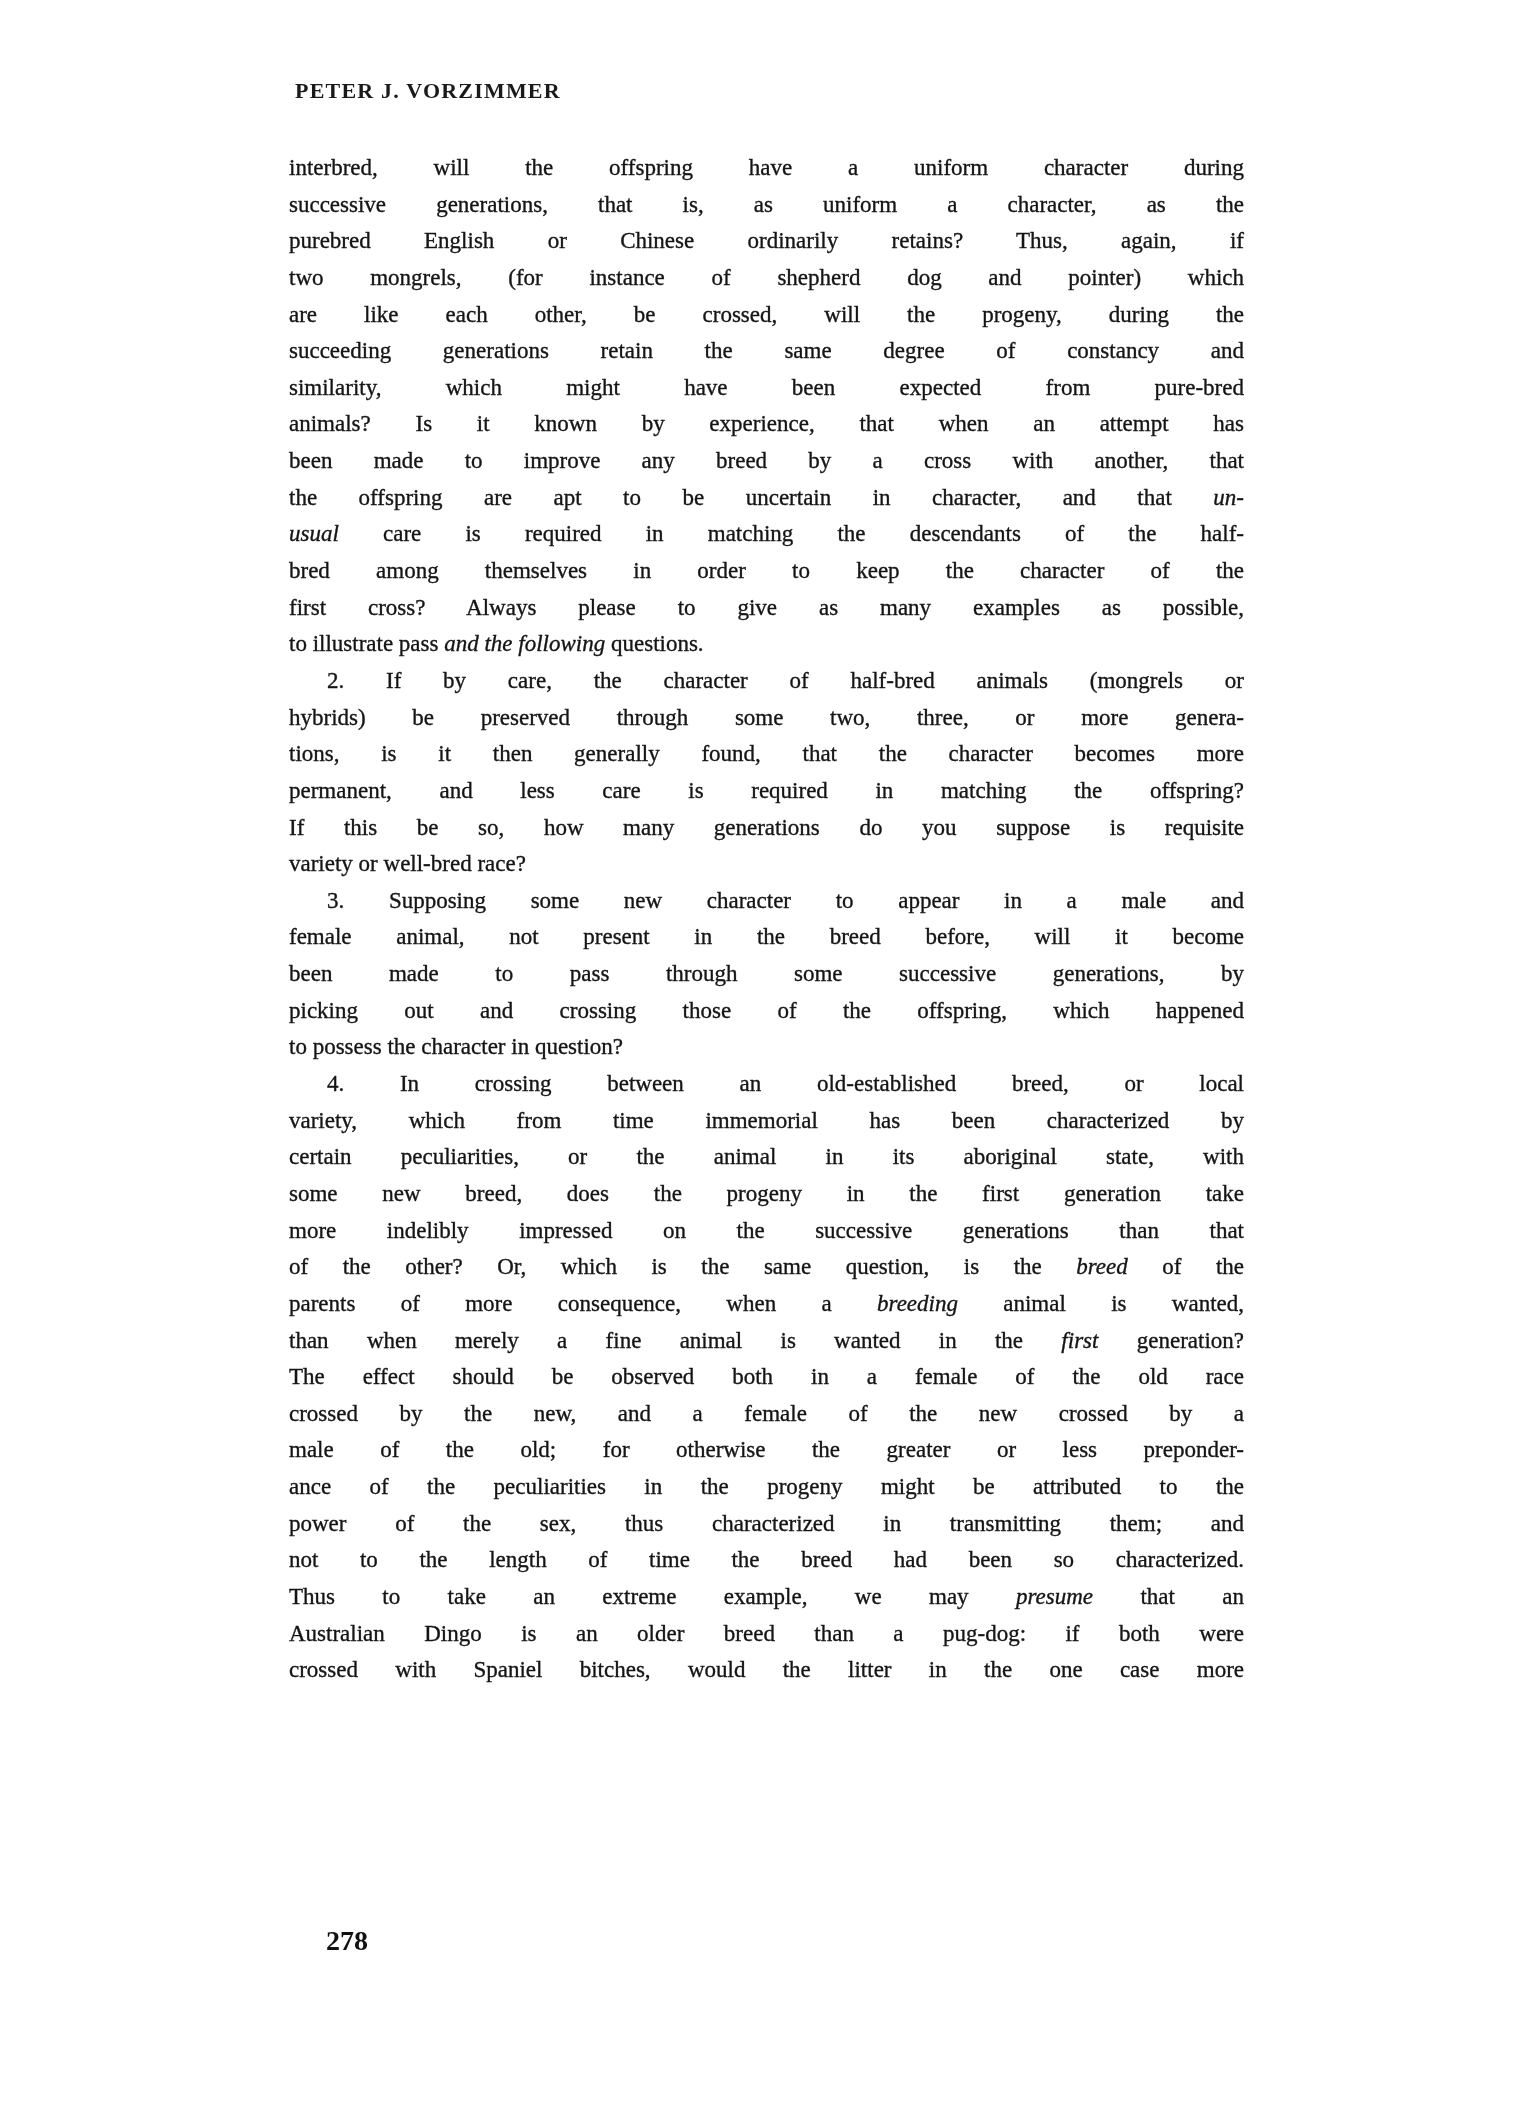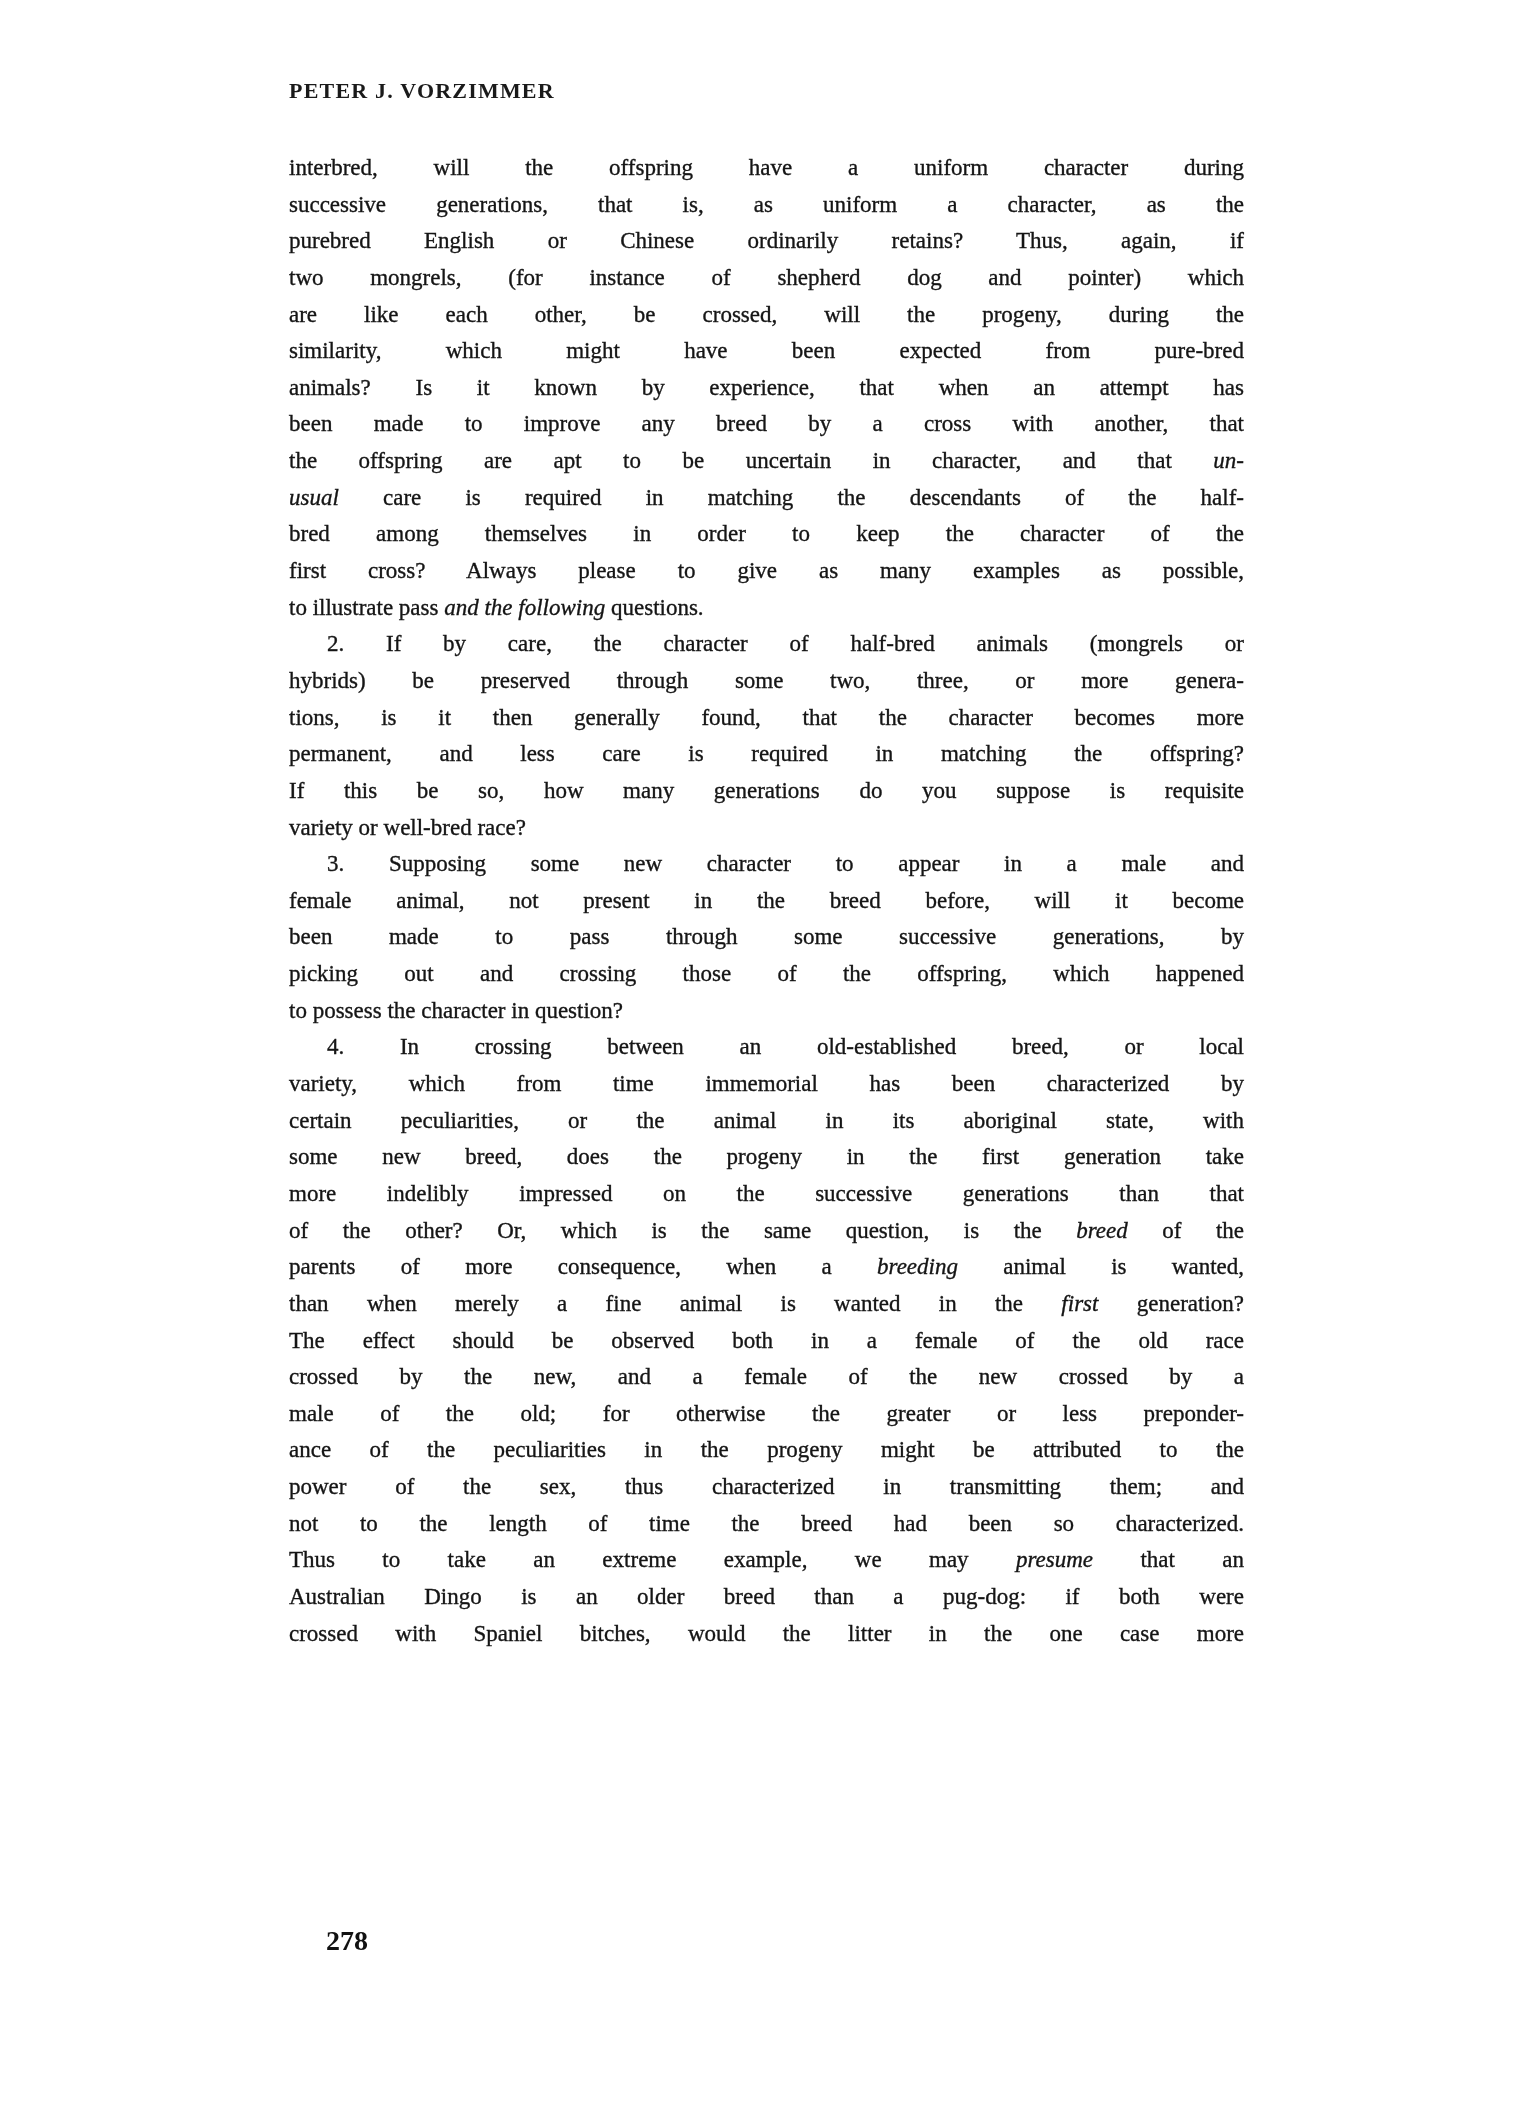--- a/index.html
+++ b/index.html
@@ -1,18 +1,18 @@
 <!DOCTYPE html>
 <html><head>
 <meta charset="utf-8">
 <style>
   html, body { margin: 0; padding: 0; background: #ffffff; }
   body { width: 1532px; height: 2105px; position: relative; overflow: hidden;
          font-family: "Liberation Serif", "DejaVu Serif", serif; color: #151515; }
-  .running-head { position: absolute; left: 289px; top: 78px;
+  .running-head { position: absolute; left: 295px; top: 78px;
          font-size: 22px; letter-spacing: 1.2px; font-weight: bold; color: #1a1a1a; }
   .body-col { position: absolute; left: 289px; top: 150px; width: 955px; }
   .line { display: block; height: 36.65px; line-height: 36.65px; font-size: 23px;
           white-space: nowrap; text-align: justify; text-align-last: justify;
           -webkit-text-stroke: 0.35px #151515; }
   .line.last { text-align-last: left; }
   .line.indent { padding-left: 38px; }
   .line em { font-style: italic; }
   .folio { position: absolute; left: 326px; top: 1925px; font-size: 28px; font-weight: bold; color: #111; }
 </style>
@@ -21,20 +21,21 @@
 
 <div class="running-head">PETER J. VORZIMMER</div>
 
 <div class="body-col" id="body-col">
     <div>
       <span class="line"><span>interbred, will the offspring have a uniform character during</span></span>
       <span class="line"><span>successive generations, that is, as uniform a character, as the</span></span>
       <span class="line"><span>purebred English or Chinese ordinarily retains? Thus, again, if</span></span>
       <span class="line"><span>two mongrels, (for instance of shepherd dog and pointer) which</span></span>
       <span class="line"><span>are like each other, be crossed, will the progeny, during the</span></span>
+      <span class="line"><span>succeeding generations retain the same degree of constancy and</span></span>
       <span class="line"><span>similarity, which might have been expected from pure-bred</span></span>
       <span class="line"><span>animals? Is it known by experience, that when an attempt has</span></span>
       <span class="line"><span>been made to improve any breed by a cross with another, that</span></span>
       <span class="line"><span>the offspring are apt to be uncertain in character, and that </span><em>un-</em></span>
       <span class="line"><em>usual</em><span> care is required in matching the descendants of the half-</span></span>
       <span class="line"><span>bred among themselves in order to keep the character of the</span></span>
       <span class="line"><span>first cross? Always please to give as many examples as possible,</span></span>
       <span class="line last"><span>to illustrate pass </span><em>and the following</em><span> questions.</span></span>
     </div>
     <div>

